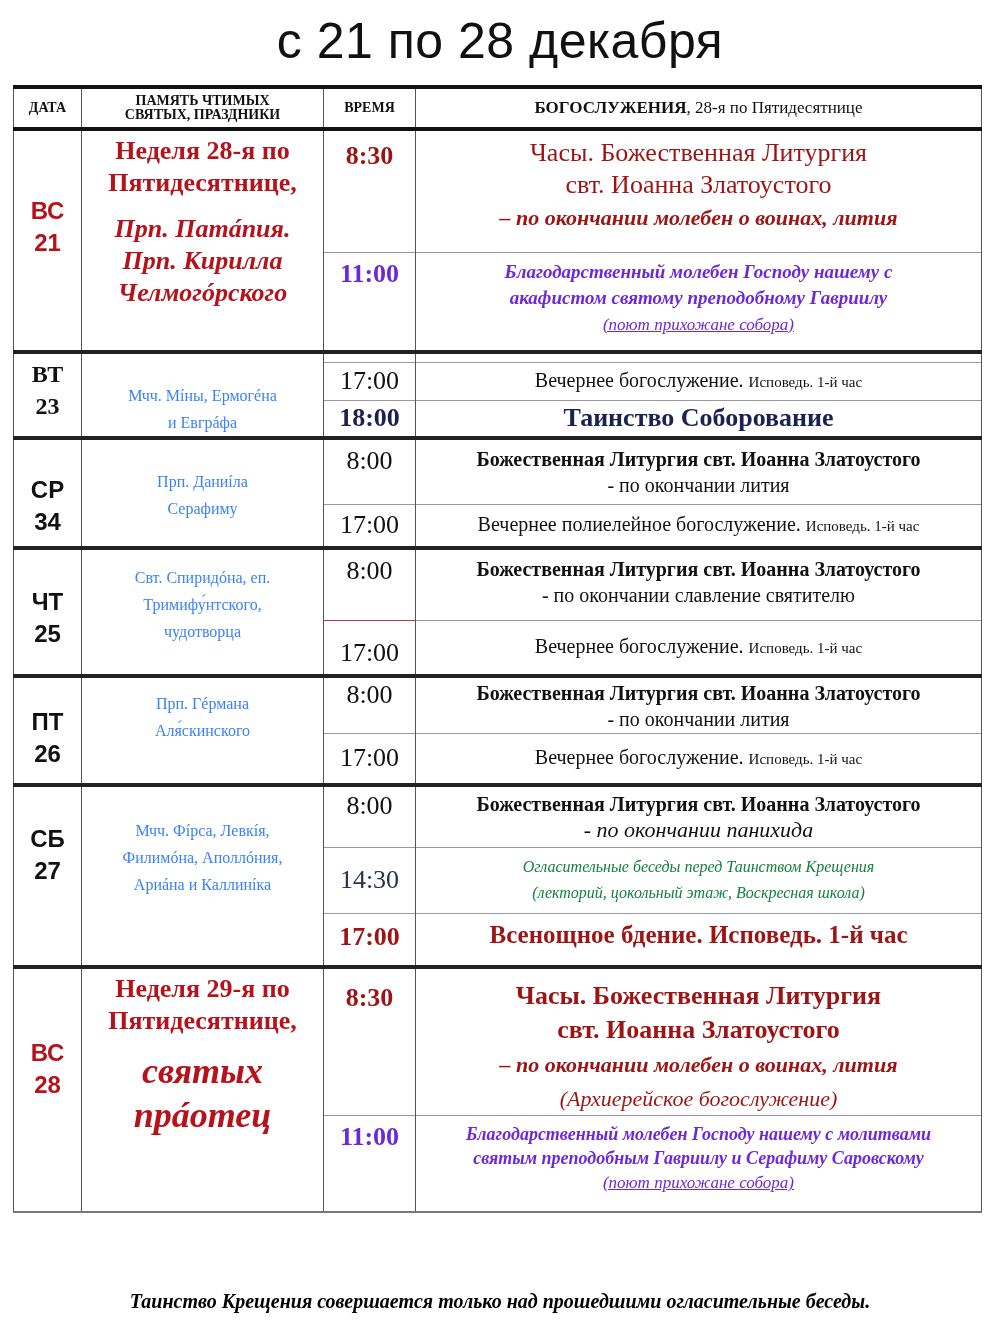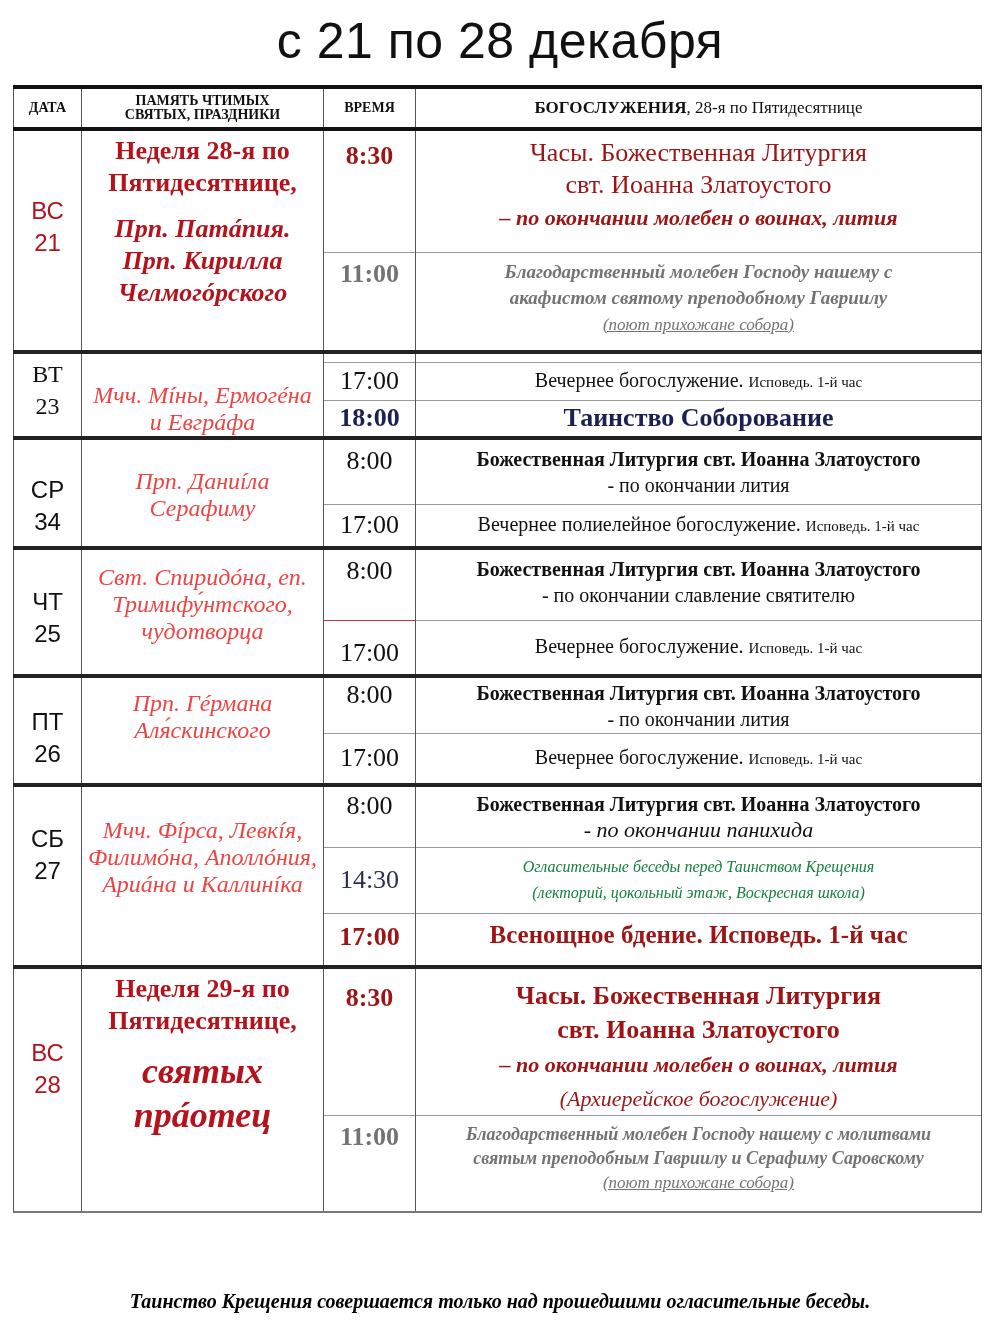--- a/index.html
+++ b/index.html
@@ -7,30 +7,30 @@
   .title { position:absolute; left:0; top:12px; width:1000px; text-align:center; font-family:"Liberation Sans", sans-serif; font-size:50px; letter-spacing:0.5px; color:#111; }
   .sheet { position:absolute; left:13px; top:85px; width:968px; }
   table { border-collapse:collapse; width:968px; table-layout:fixed; }
   col.c1 { width:68px; } col.c2 { width:242px; } col.c3 { width:92px; } col.c4 { width:566px; }
   td, th { border-left:1px solid #555; border-right:1px solid #555; padding:0; text-align:center; vertical-align:middle; }
   thead th { font-family:"Liberation Serif", serif; font-weight:bold; font-size:14px; line-height:14px; height:38px; border-top:4px solid #111; border-bottom:4px solid #111; }
   thead th.wide { font-size:17px; font-weight:normal; }
   thead th.wide b { font-weight:bold; }
   tr.sep td { border-top:4px solid #222; }
   tr.sub td.t, tr.sub td.s { border-top:1px solid #999; }
-  td.day { font-family:"Liberation Sans", sans-serif; font-weight:normal; font-size:24px; line-height:32px; vertical-align:top; }
+  td.day { font-family:"Liberation Sans", sans-serif; font-weight:bold; font-size:24px; line-height:32px; vertical-align:top; }
   td.day.red { color:#b5121b; }
-  td.saint { font-style:italic; font-size:24px; line-height:27px; color:#ef4444; vertical-align:top; }
+  td.saint { font-size:16px; line-height:27px; color:#3b82f6; vertical-align:top; }
   td.saint.big { font-style:normal; color:#b5121b; font-weight:bold; font-size:26px; line-height:32px; }
   td.saint.big .it { font-style:italic; display:block; }
   td.t { font-size:26px; vertical-align:top; }
   td.t.bold { font-weight:bold; }
   td.s { vertical-align:top; font-size:20px; line-height:26px; }
   .red { color:#9c1414; }
-  .purple { color:#737373; }
+  .purple { color:#6d28d9; }
   .navy { color:#1b2150; }
   .smallnote { font-size:15px; }
   .u { text-decoration:underline; }
   .it { font-style:italic; }
   .b { font-weight:bold;text-align:center; }
   .footer { position:absolute; left:0; top:1290px; width:1000px; text-align:center; font-style:italic; font-weight:bold; font-size:20px; color:#000000; font-family:"Liberation Serif", serif; }
   .pad6 { padding-top:6px; } .pad10{padding-top:10px;} .pad14{padding-top:14px;}
 </style>
 </head>
 <body>

